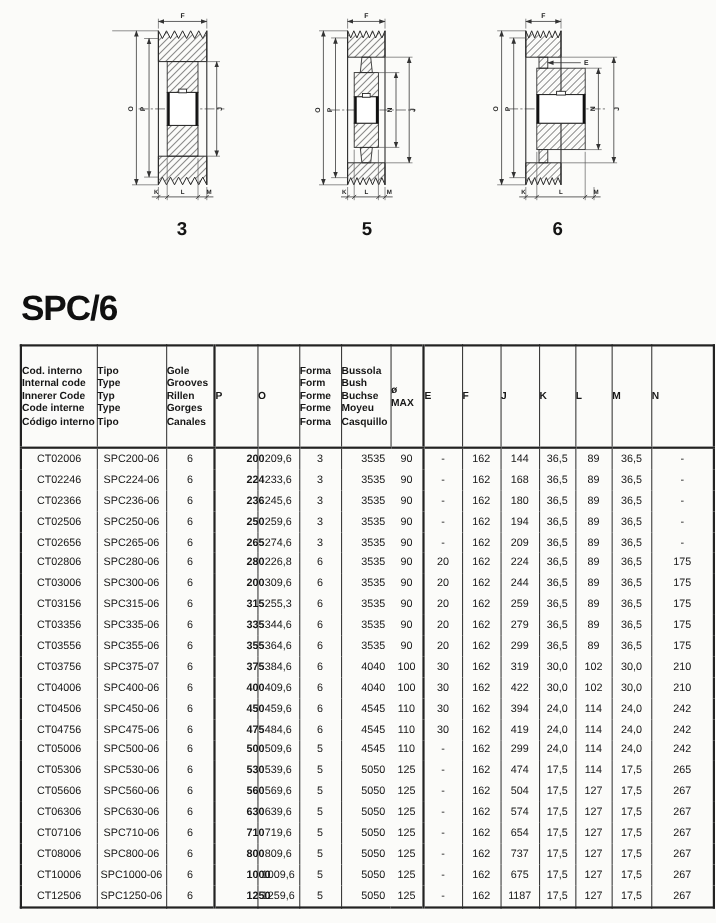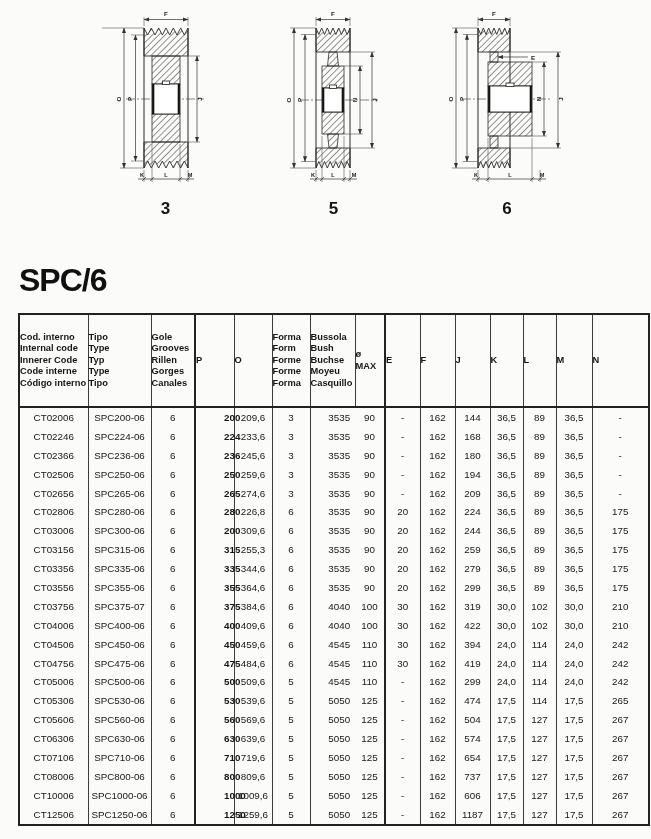--- a/index.html
+++ b/index.html
@@ -620,21 +620,21 @@
       <td class="c-code">CT10006</td>
       <td class="c-tipo">SPC1000-06</td>
       <td class="c-gole">6</td>
       <td class="c-p hl">1000</td>
       <td class="c-o">1009,6</td>
       <td class="c-forma">5</td>
       <td class="c-bussola">5050</td>
       <td class="c-omax">125</td>
       <td class="c-e hl">-</td>
       <td class="c-f">162</td>
-      <td class="c-j">606</td>
+      <td class="c-j">675</td>
       <td class="c-k">17,5</td>
       <td class="c-l">127</td>
       <td class="c-m">17,5</td>
       <td class="c-n">267</td>
     </tr>
         <tr>
       <td class="c-code">CT12506</td>
       <td class="c-tipo">SPC1250-06</td>
       <td class="c-gole">6</td>
       <td class="c-p hl">1250</td>

